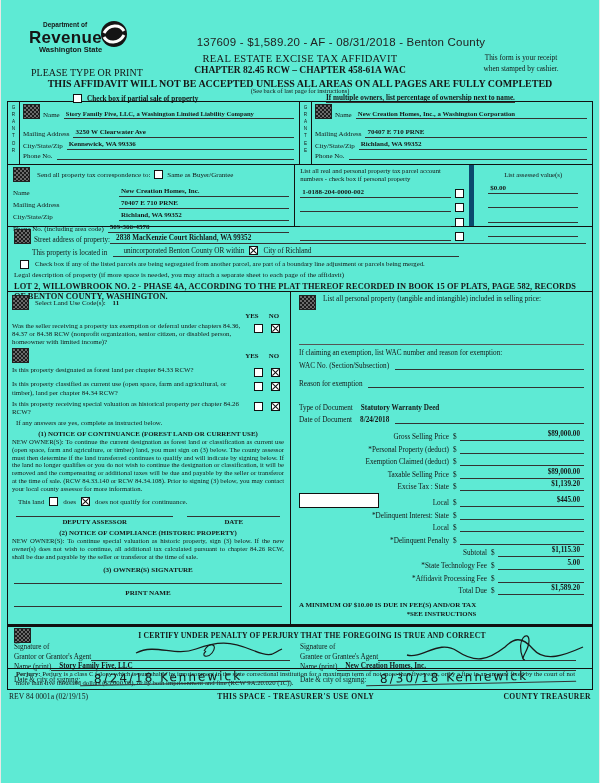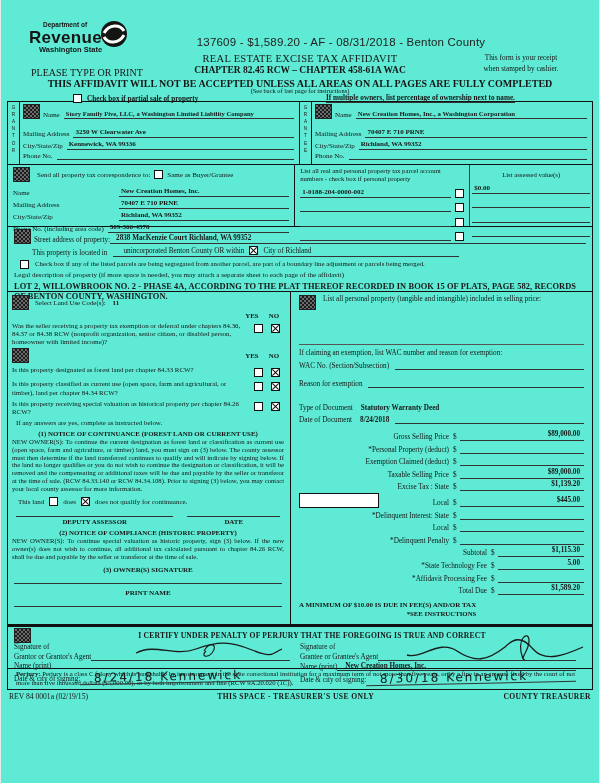--- a/index.html
+++ b/index.html
@@ -47,21 +47,21 @@
   .fields{flex:1;padding:2px 5px 2px 3px;font-size:7px;overflow:hidden}
   .frow{display:flex;align-items:flex-end;margin-top:2px}
   .frow .lab{flex:none;padding-right:4px}
   .frow .val{flex:1;border-bottom:1px solid #333;font-weight:bold;white-space:nowrap;padding:0 2px 1px 2px}
   .frow.name-row{margin-top:0}
   .gap8{height:7px}
   
   .band2{margin:0 6px;border:1.5px solid #111;border-top:none;display:flex;height:62px;box-sizing:border-box;font-size:7px}
   .b2c1{width:49%;padding:2px 5px;box-sizing:border-box}
   .b2c2{width:30%;border-left:1px solid #111;padding:2px 5px;box-sizing:border-box}
-  .b2c3{width:21%;border-left:1px solid #0c4a6e;padding:2px 2px;box-sizing:border-box}
+  .b2c3{width:21%;border-left:5px solid #0c4a6e;padding:2px 14px;box-sizing:border-box}
   .b2head{display:flex;align-items:center;gap:4px}
   .b2c2 .hd,.b2c3 .hd{font-size:6.7px;line-height:1.2}
   .b2c3 .hd{text-align:center;padding-top:4px}
   .prow{display:flex;align-items:flex-end;gap:4px;margin-top:4.5px}
   .prow .pl{flex:1;border-bottom:1px solid #333;font-weight:bold;padding:0 2px 1px 2px;min-height:8px}
   
   .band3{margin:0 6px;border:1.5px solid #111;border-top:none;padding:2px 6px 3px 6px;box-sizing:border-box;height:65px;font-size:7.2px}
   .srow{display:flex;align-items:flex-end}
   .srow .val{border-bottom:1px solid #333;font-weight:bold;flex:1;padding:0 4px 1px 6px}
   .locrow{display:flex;align-items:flex-end;margin-top:2px}
@@ -493,20 +493,21 @@
           <path d="M2 14 C 22 4, 40 18, 62 10 S 96 2, 118 11 S 138 14, 148 10" stroke="#1a1a1a" stroke-width="1.3" fill="none"></path>
           <path d="M70 12 c 5 -10, 15 -7, 8 2 c -4 5, -12 4, -6 -2" stroke="#1a1a1a" stroke-width="1.1" fill="none"></path>
         </svg>
         <div class="l1">Signature of</div>
         <div class="sigfield">
           <span>Grantor or Grantor's Agent</span>
           <span class="sl"></span>
         </div>
         <div class="namefield">
           <span>Name (print)</span>
+          <span class="nv">Story Family Five, LLC</span>
         </div>
         <div class="datefield">
           <span>Date &amp; city of signing:</span>
           <span class="hand">8/24/18  Kennewick</span>
         </div>
       </div>
       <div class="sighalf">
         <svg class="sig-svg" style="top:-12px;left:105px" width="180" height="30" viewBox="0 0 180 30">
           <path d="M2 24 C 18 28, 34 8, 52 20 S 82 30, 100 16 C 108 8, 116 4, 128 18 S 160 24, 178 16" stroke="#1a1a1a" stroke-width="1.3" fill="none"></path>
           <path d="M118 28 C 110 8, 124 -2, 124 10 C 124 20, 114 28, 120 29" stroke="#1a1a1a" stroke-width="1.2" fill="none"></path>

